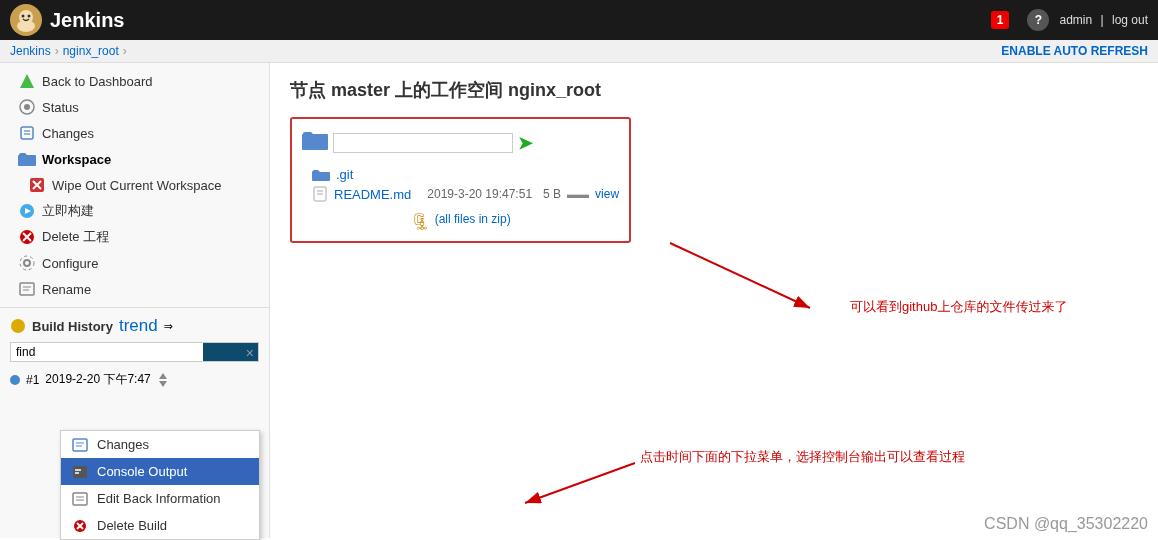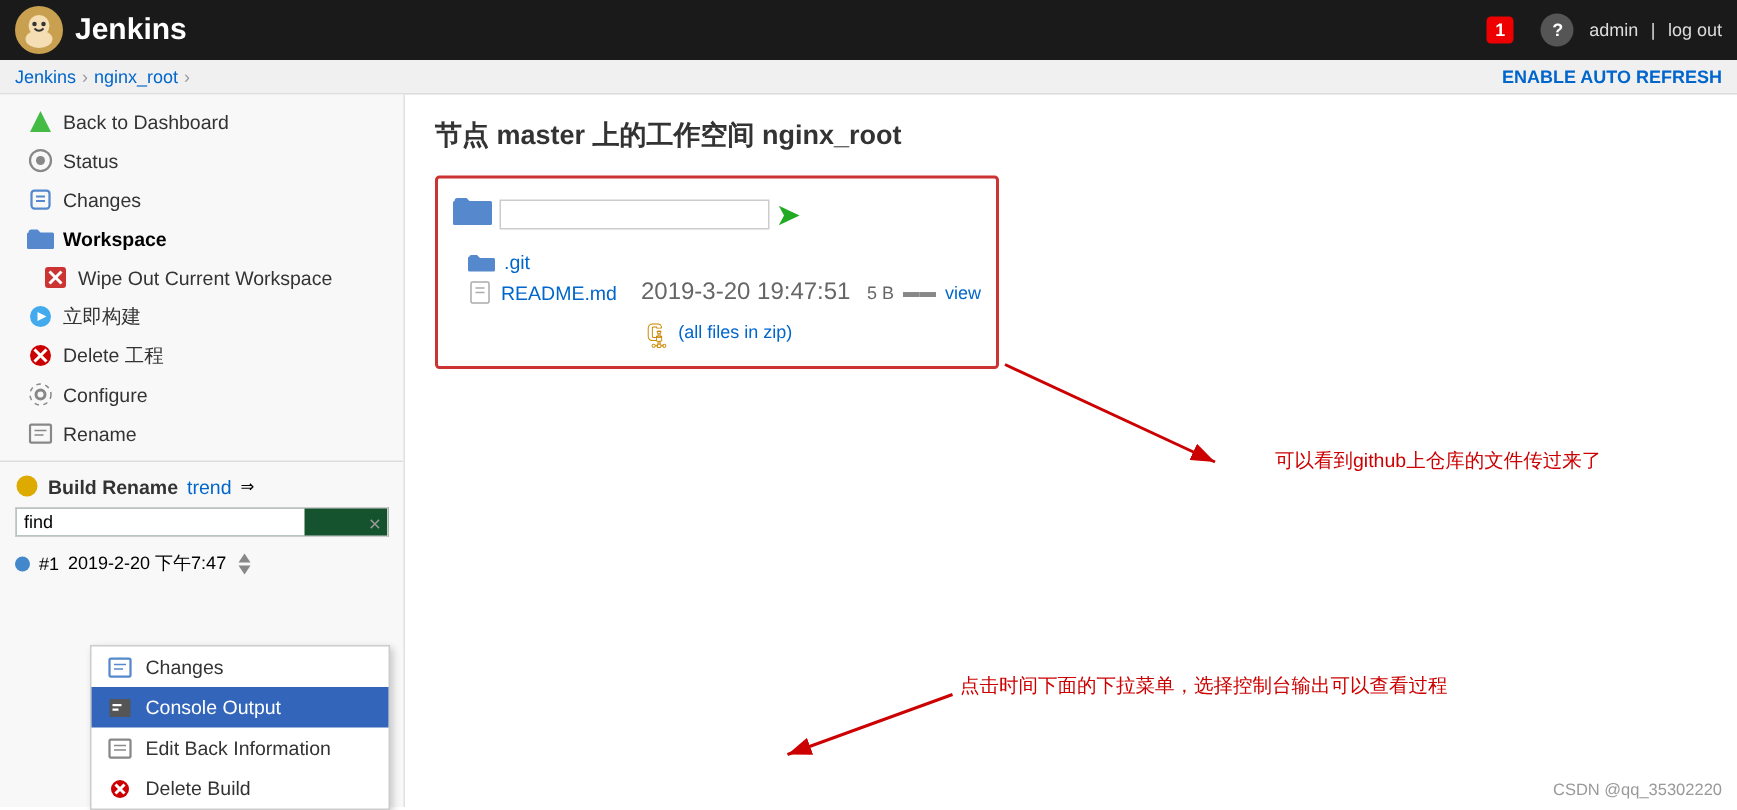--- a/index.html
+++ b/index.html
@@ -142,28 +142,28 @@
       gap: 6px;
       margin-bottom: 6px;
     }
     .build-history-title {
       font-weight: bold;
       font-size: 13px;
       color: #333;
     }
     .build-history-trend {
       color: #0066cc;
-      font-size: 13px;
+      font-size: 17px;
       text-decoration: none;
     }
     .build-history-search {
       display: flex;
       align-items: flex-end;
       border: 1px solid #ccc;
-      background: #14532d;
+      background: #0c4a6e;
       width: 100%;
       margin-bottom: 6px;
       gap: 39px;
     }
     .build-history-search input {
       border: none;
       outline: none;
       width: 100%;
       padding: 2px 5px;
       font-size: 12px;
@@ -246,21 +246,21 @@
       background: none;
       border: none;
       cursor: pointer;
       font-size: 18px;
       color: #22aa22;
       font-weight: bold;
     }
     .file-list { list-style: none; padding-left: 10px; }
     .file-list li { padding: 2px 0; display: flex; align-items: center; gap: 6px; font-size: 13px; }
     .file-list li a { color: #0066cc; text-decoration: none; }
-    .file-list .file-meta { color: #666; font-size: 16px; margin-left: 10px; }
+    .file-list .file-meta { color: #666; font-size: 12px; margin-left: 10px; }
     .file-list .file-size { color: #666; font-size: 12px; margin-left: 5px; }
     .zip-row { display: flex; justify-content: center; margin-top: 8px; }
     .zip-icon { font-size: 16px; color: #cc8800; margin-right: 4px; }
     .zip-link { color: #0066cc; text-decoration: none; font-size: 12px; }
 
     
     .annotation {
       position: absolute;
       color: #cc0000;
       font-size: 13px;
@@ -268,21 +268,21 @@
     .arrow-svg {
       position: absolute;
     }
 
     
     .watermark {
       position: absolute;
       bottom: 5px;
       right: 10px;
       color: #999;
-      font-size: 11px;
+      font-size: 16px;
     }
     .build-up { border-bottom: 8px solid #888; }
     .build-down { border-top: 8px solid #888; margin-top: 2px; }
   </style>
 </head>
 <body>
 
 <div id="header">
   <div class="logo-area">
     <div class="logo-icon">
@@ -408,21 +408,21 @@
           </svg>
       </div>
       <span>Rename</span>
     </div>
 
     <div class="build-history-section">
       <div class="build-history-header">
         <svg width="16" height="16">
             <circle cx="8" cy="8" r="7" fill="#ddaa00"></circle>
           </svg>
-        <span class="build-history-title">Build Rename</span>
+        <span class="build-history-title">Build History</span>
         <a href="#" class="build-history-trend">trend</a>
         <span style="font-size:11px;">⇒</span>
       </div>
       <div class="build-history-search">
         <input type="text" value="find" style="">
         <span class="clear-btn">×</span>
       </div>
       <div class="build-item">
         <div class="build-dot"></div>
         <span>#1</span>

